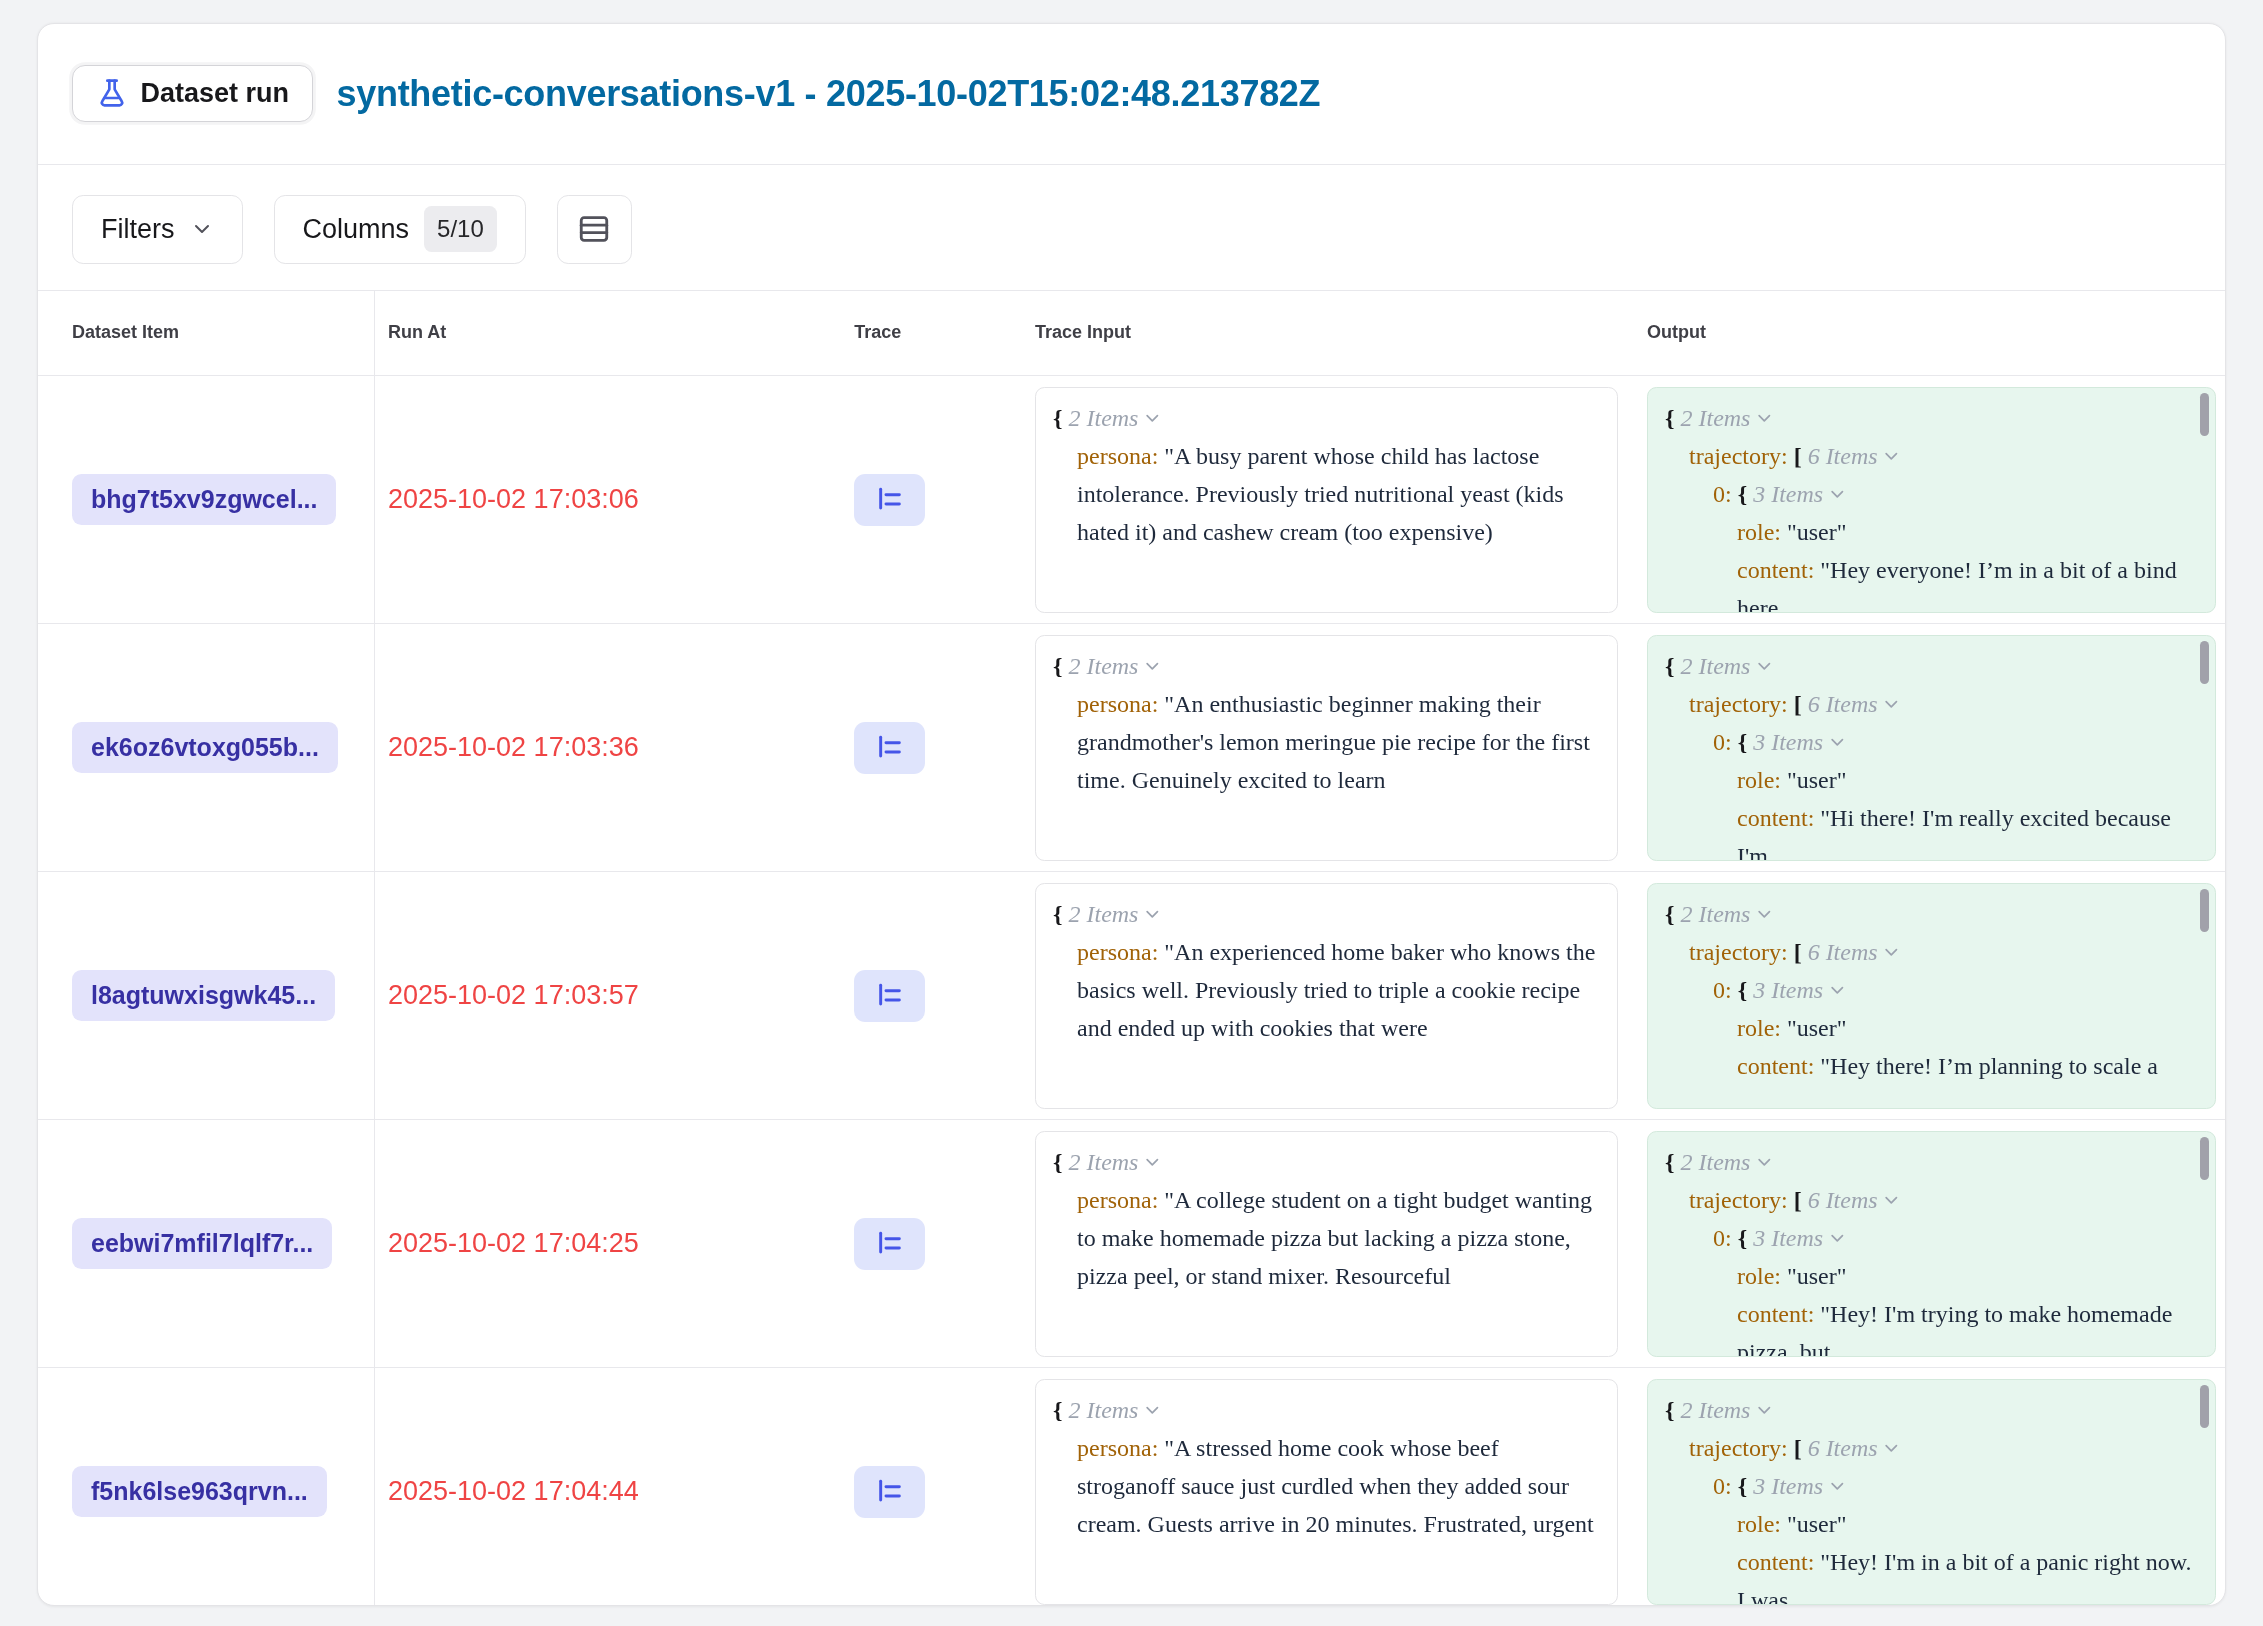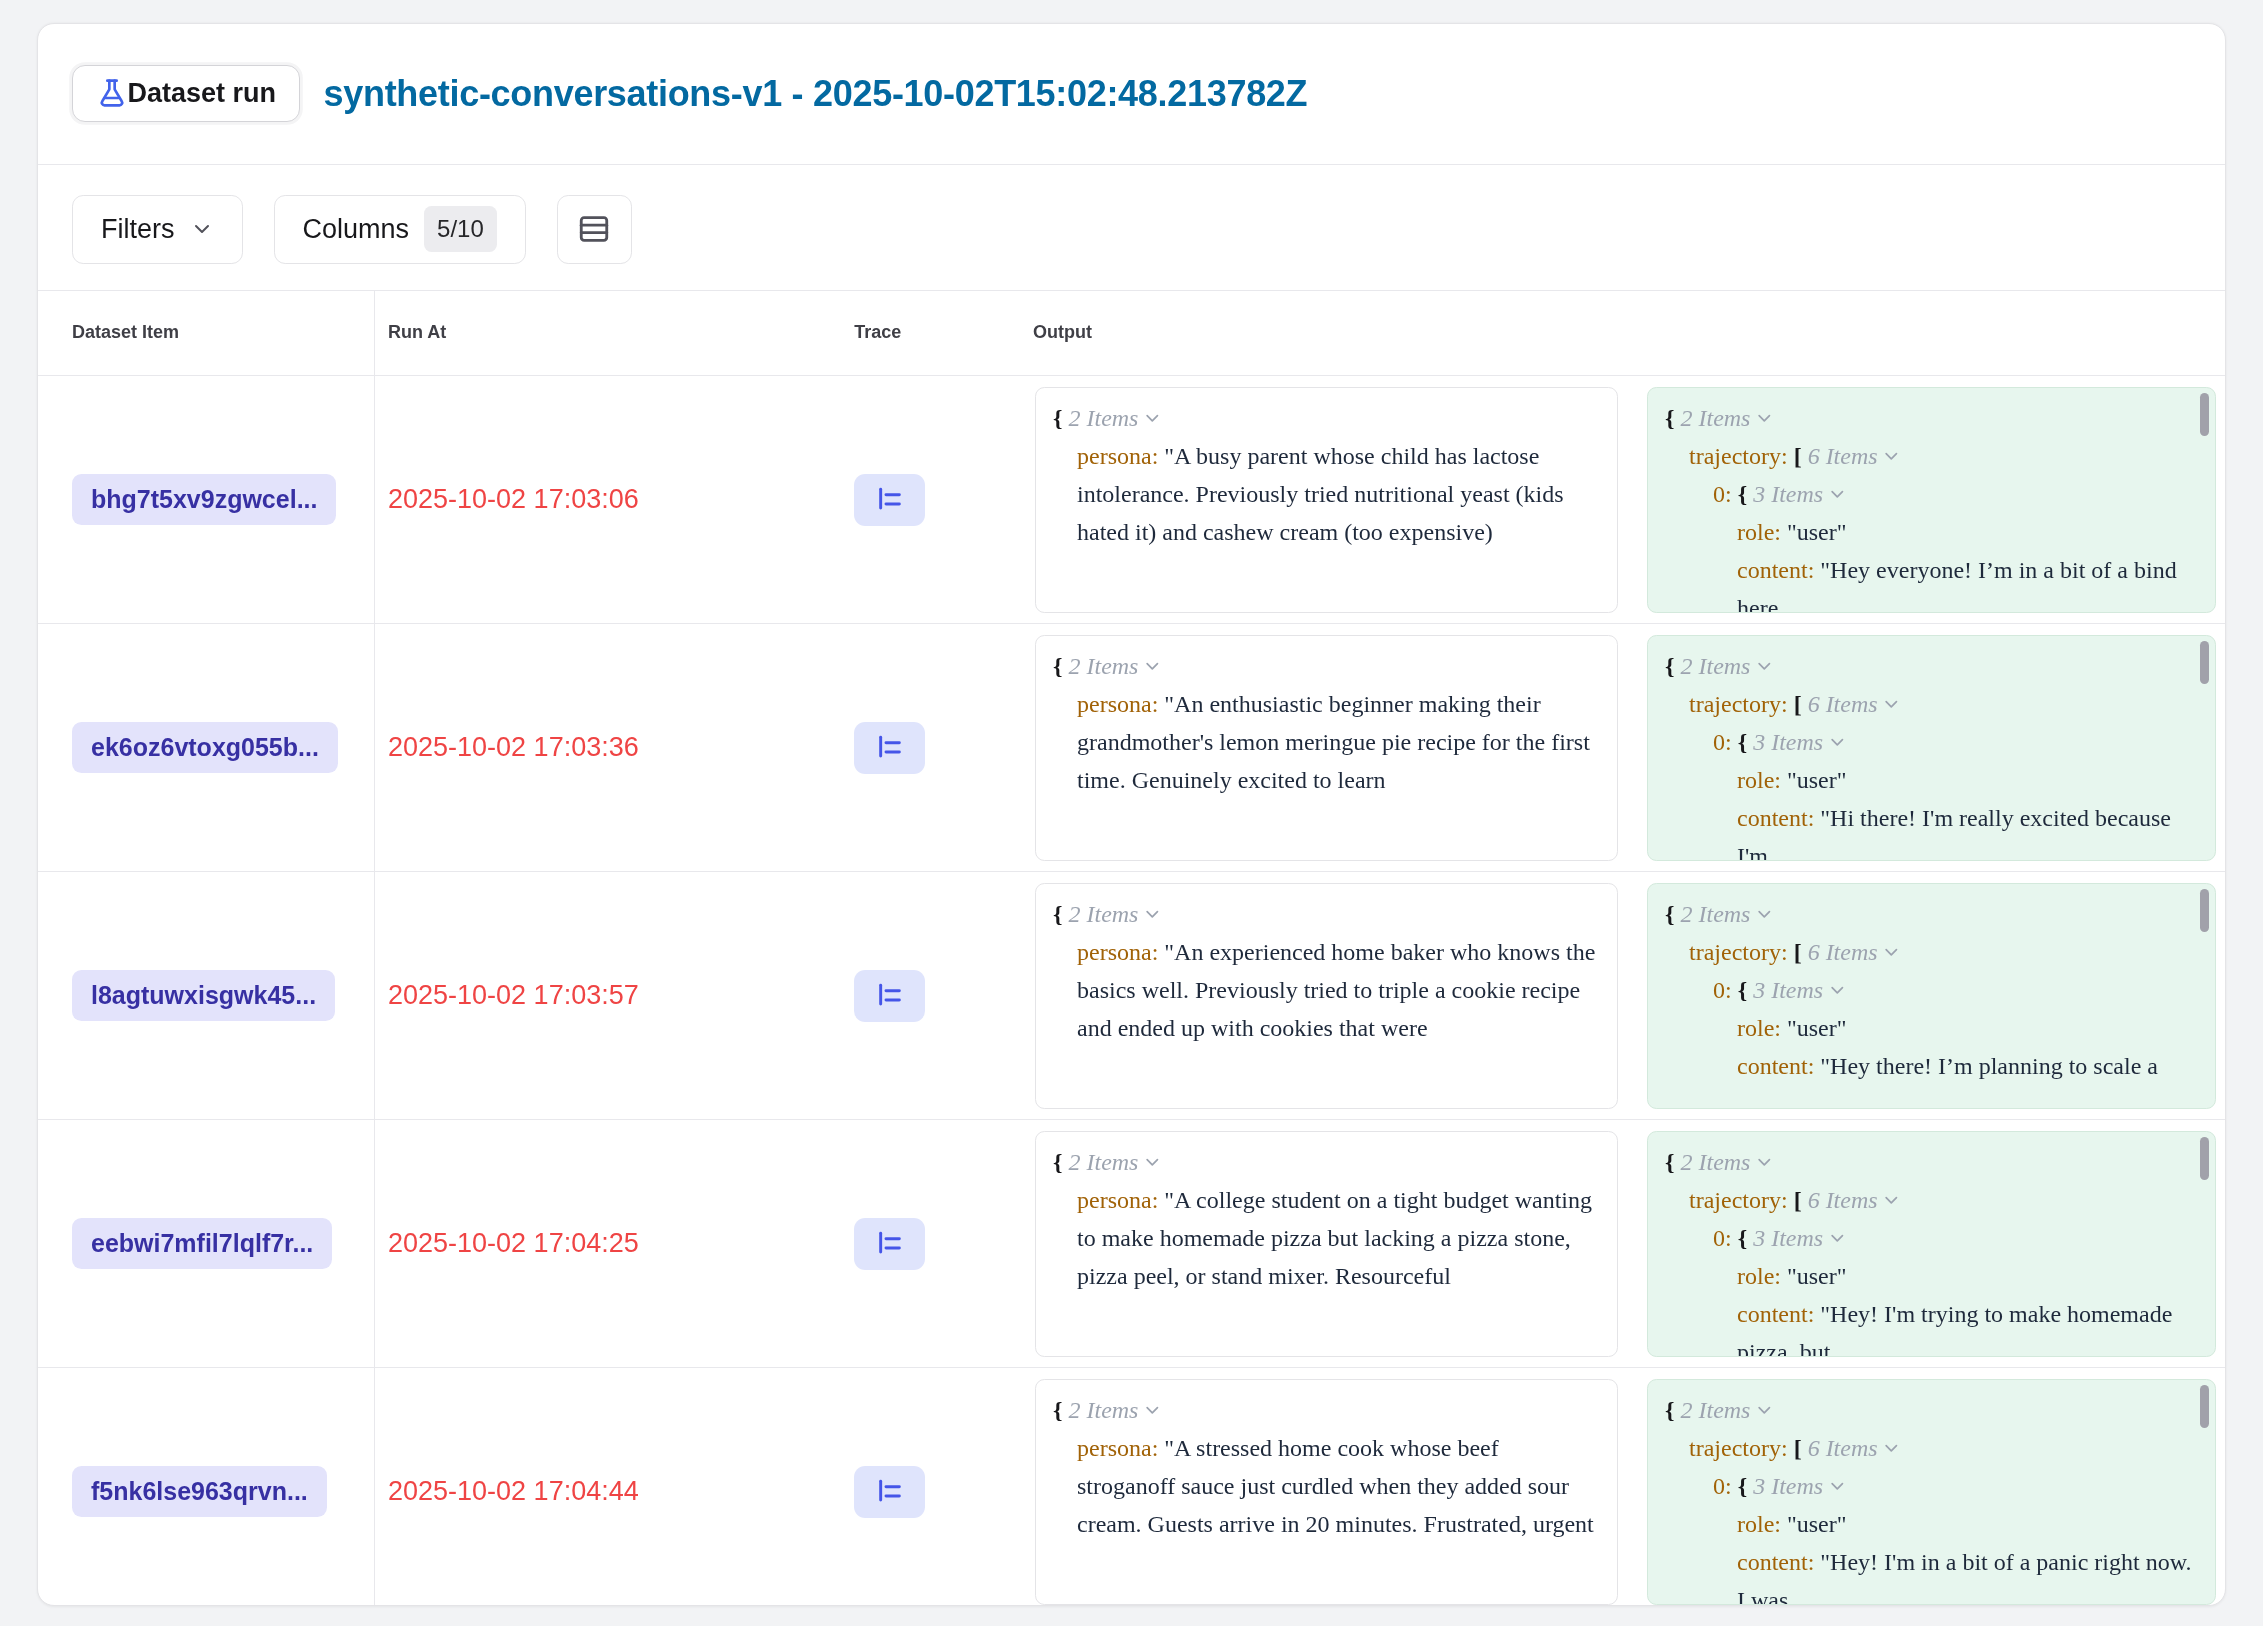--- a/index.html
+++ b/index.html
@@ -21,21 +21,21 @@
     overflow: hidden;
   }
   
   .card-header {
     height: 141px;
     display: flex; align-items: center; gap: 24px;
     padding: 0 34px;
     border-bottom: 0.9px solid #e8e8ec;
   }
   .run-badge {
-    display: inline-flex; align-items: center; 
+    display: inline-flex; align-items: center; gap: 13px;
     border: 0.9px solid #d4d4d8;
     box-shadow: 0 0 0 2.8px #f4f4f5;
     border-radius: 13px;
     padding: 11.2px 22.5px;
     font-size: 27px; font-weight: 600; color: #18181b;
     background: #fff;
     white-space: nowrap;
   }
   .run-badge svg { width: 32px; height: 32px; stroke: #4263eb; fill: none; stroke-width: 2; stroke-linecap: round; stroke-linejoin: round; }
   .page-title {
@@ -167,20 +167,21 @@
         <path d="M3 9.3h18"></path>
         <path d="M3 14.6h18"></path>
       </svg>
     </button>
   </div>
 
   <div class="thead grid-row">
     <div class="cell col1">Dataset Item</div>
     <div class="cell col2">Run At</div>
     <div class="cell col3">Trace</div>
+    <div class="cell col4">Trace Input</div>
     <div class="cell col5">Output</div>
   </div>
 
   <div id="table-body">
   <div class="trow grid-row">
     <div class="cell col1">
       <span class="item-pill">bhg7t5xv9zgwcel...</span>
     </div>
     <div class="cell col2">
       <span class="run-at">2025-10-02 17:03:06</span>

